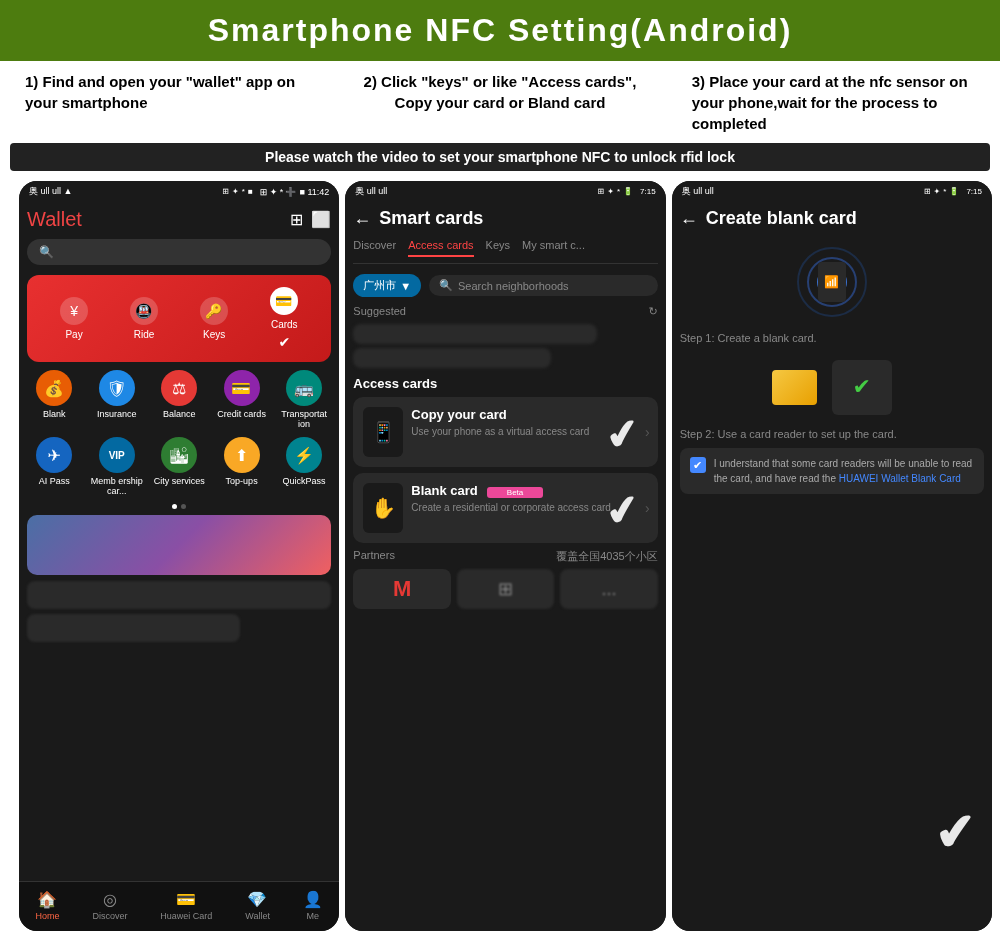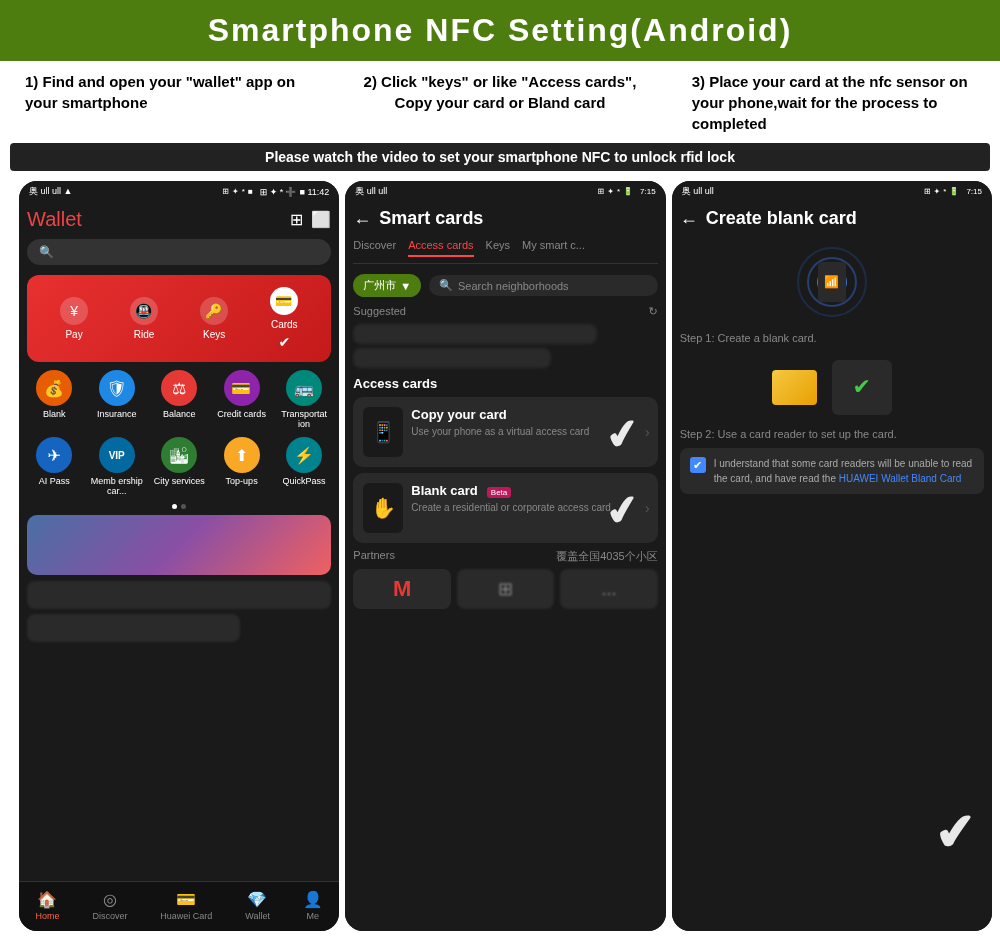--- a/index.html
+++ b/index.html
@@ -234,21 +234,21 @@
     .tab { color: #888; font-size: 11px; padding-bottom: 4px; }
     .tab.active { color: #ff4444; border-bottom: 2px solid #ff4444; }
 
     .location-row {
       display: flex;
       align-items: center;
       gap: 8px;
       margin-bottom: 8px;
     }
     .location-chip {
-      background: #4d7c0f;
+      background: #0369a1;
       color: #fff;
       border-radius: 16px;
       padding: 4px 10px;
       font-size: 11px;
       display: flex;
       align-items: center;
       gap: 4px;
     }
     .search-box {
       flex: 1;
@@ -293,24 +293,24 @@
       display: flex;
       align-items: center;
       justify-content: center;
       font-size: 20px;
       flex-shrink: 0;
     }
     .card-info { flex: 1; }
     .card-title { color: #fff; font-size: 13px; font-weight: bold; margin-bottom: 3px; }
     .card-desc { color: #888; font-size: 10px; line-height: 1.4; }
     .beta-badge {
-      background: #be185d;
+      background: #ec4899;
       color: #fff;
       font-size: 8px;
-      padding: 1px 4px;
+      padding: 1px 20px;
       border-radius: 3px;
       margin-left: 5px;
     }
     .chevron-right {
       color: #555;
       position: absolute;
       right: 8px;
       top: 50%;
       transform: translateY(-50%);
       font-size: 14px;
@@ -730,21 +730,21 @@
           <span class="green-check">✔</span>
         </div>
       </div>
 
       <div class="step-text">Step 2: Use a card reader to set up the card.</div>
 
       <div class="disclaimer-box">
         <div class="checkbox-checked">✔</div>
         <div class="disclaimer-text">
           <span>I understand that some card readers will be unable to read the card, and have read the </span>
-          <span class="disclaimer-link">HUAWEI Wallet Bland Card</span>
+          <span class="disclaimer-link">HUAWEI Wallet Blank Card</span>
         </div>
       </div>
 
     </div>
 
     <span class="checkmark-p3">✔</span>
   </div>
 
 </div>
 

